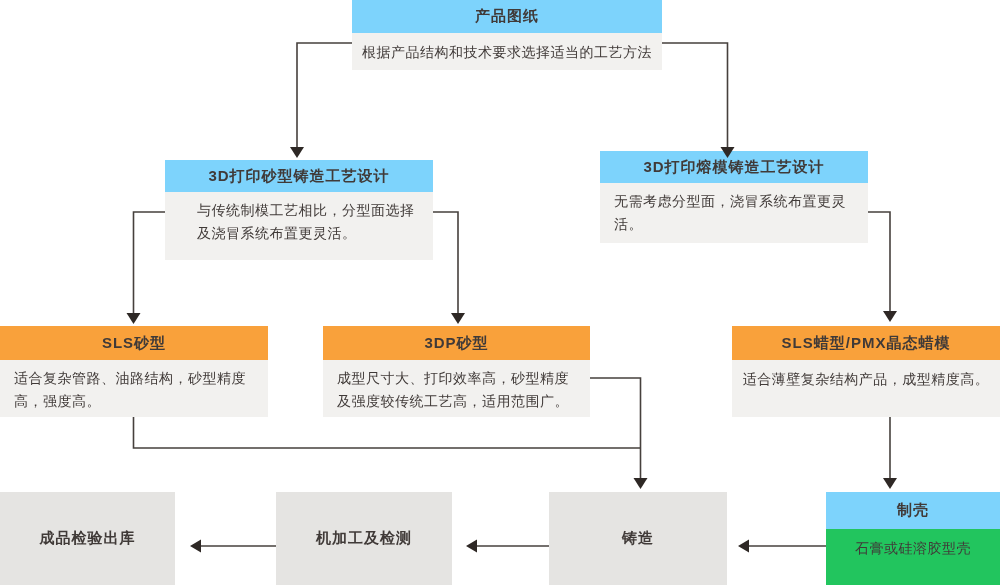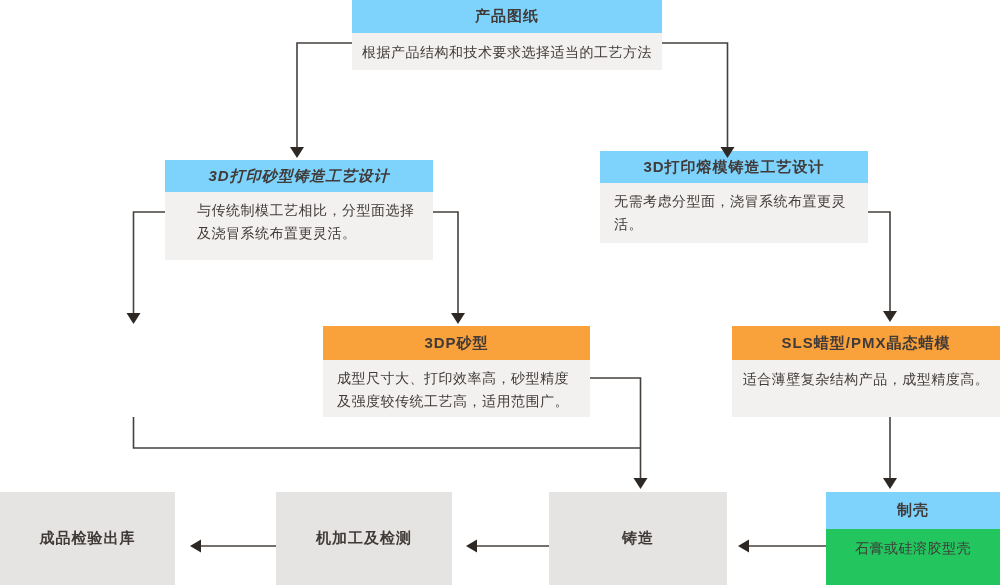--- a/index.html
+++ b/index.html
@@ -31,29 +31,33 @@
 <body>
 
 <div class="canvas">
 
   <div class="node" style="left:352px;top:0;width:310px;height:70px;">
     <div class="hdr" style="height:33px;">产品图纸</div>
     <div class="bdy center" style="height:37px;">根据产品结构和技术要求选择适当的工艺方法</div>
   </div>
 
   <div class="node" style="left:165px;top:160px;width:268px;height:92px;">
-    <div class="hdr" style="height:32px;font-style:italic;">3D打印砂型铸造工艺设计</div>
+    <div class="hdr" style="height:32px;">3D打印砂型铸造工艺设计</div>
     <div class="bdy" style="height:68px;padding-left:32px;">与传统制模工艺相比，分型面选择及浇冒系统布置更灵活。</div>
   </div>
 
   <div class="node" style="left:600px;top:151px;width:268px;height:92px;">
     <div class="hdr" style="height:32px;">3D打印熔模铸造工艺设计</div>
     <div class="bdy" style="height:60px;">无需考虑分型面，浇冒系统布置更灵活。</div>
   </div>
 
+  <div class="node" style="left:0;top:326px;width:268px;height:91px;">
+    <div class="hdr orange" style="height:34px;">SLS砂型</div>
+    <div class="bdy" style="height:57px;">适合复杂管路、油路结构，砂型精度高，强度高。</div>
+  </div>
 
   <div class="node" style="left:323px;top:326px;width:267px;height:91px;">
     <div class="hdr orange" style="height:34px;">3DP砂型</div>
     <div class="bdy" style="height:57px;">成型尺寸大、打印效率高，砂型精度及强度较传统工艺高，适用范围广。</div>
   </div>
 
   <div class="node" style="left:732px;top:326px;width:268px;height:91px;border-radius:24px;">
     <div class="hdr orange" style="height:34px;">SLS蜡型/PMX晶态蜡模</div>
     <div class="bdy center" style="height:57px;">适合薄壁复杂结构产品，成型精度高。</div>
   </div>

